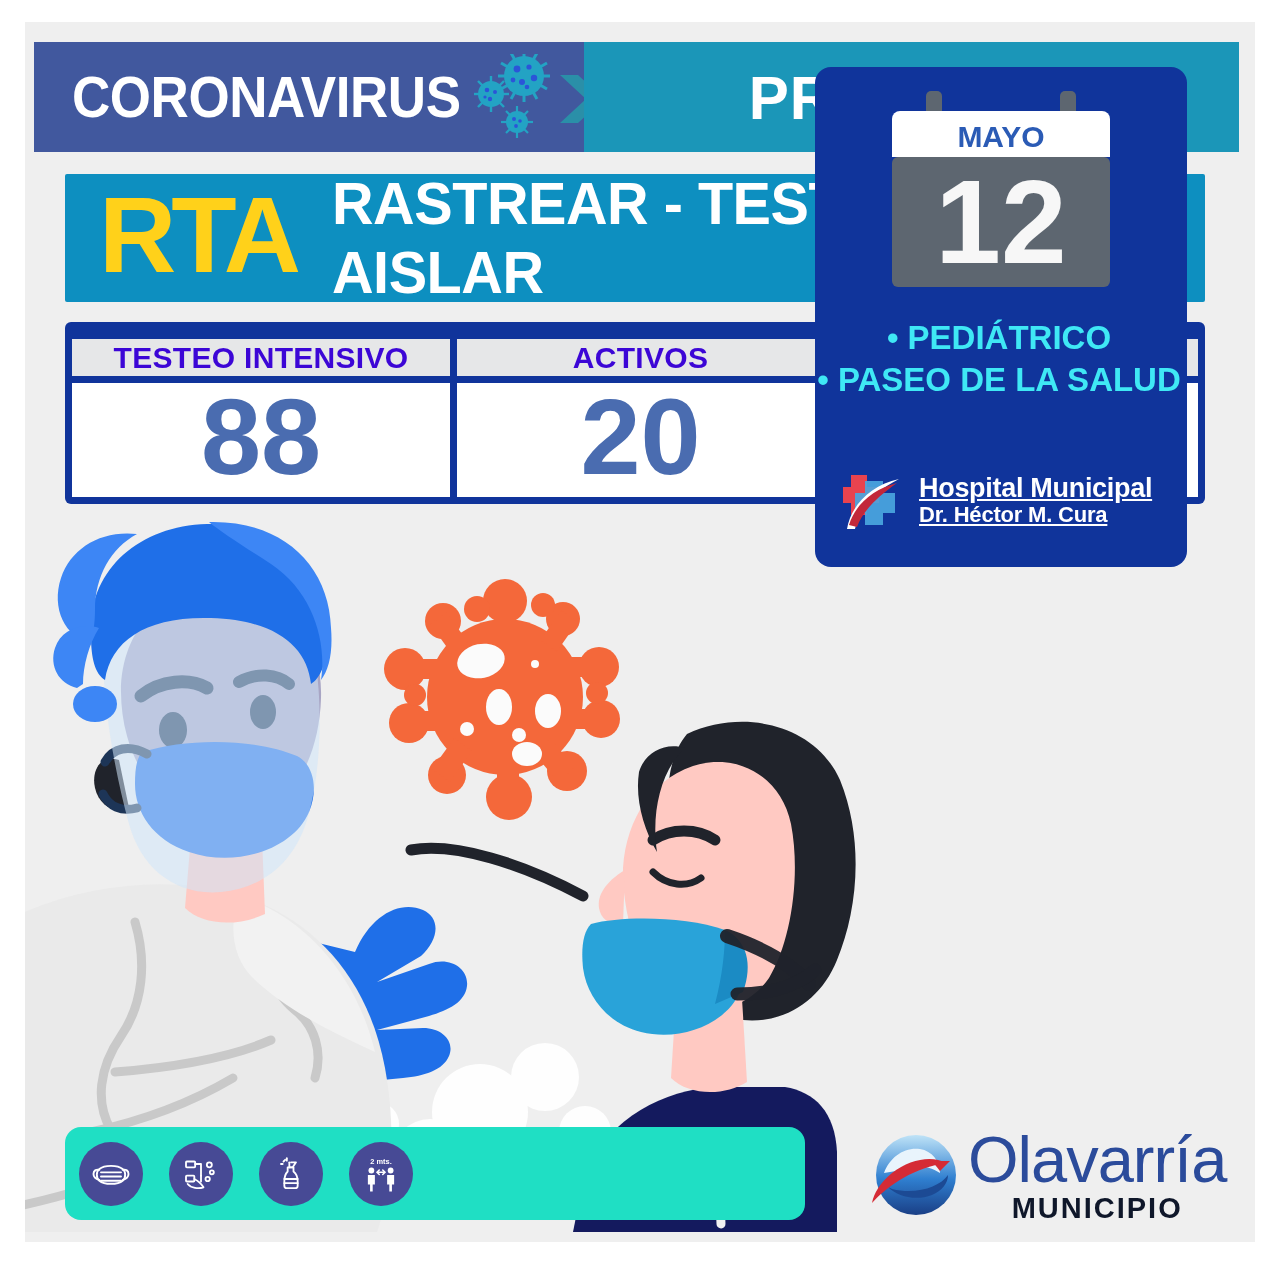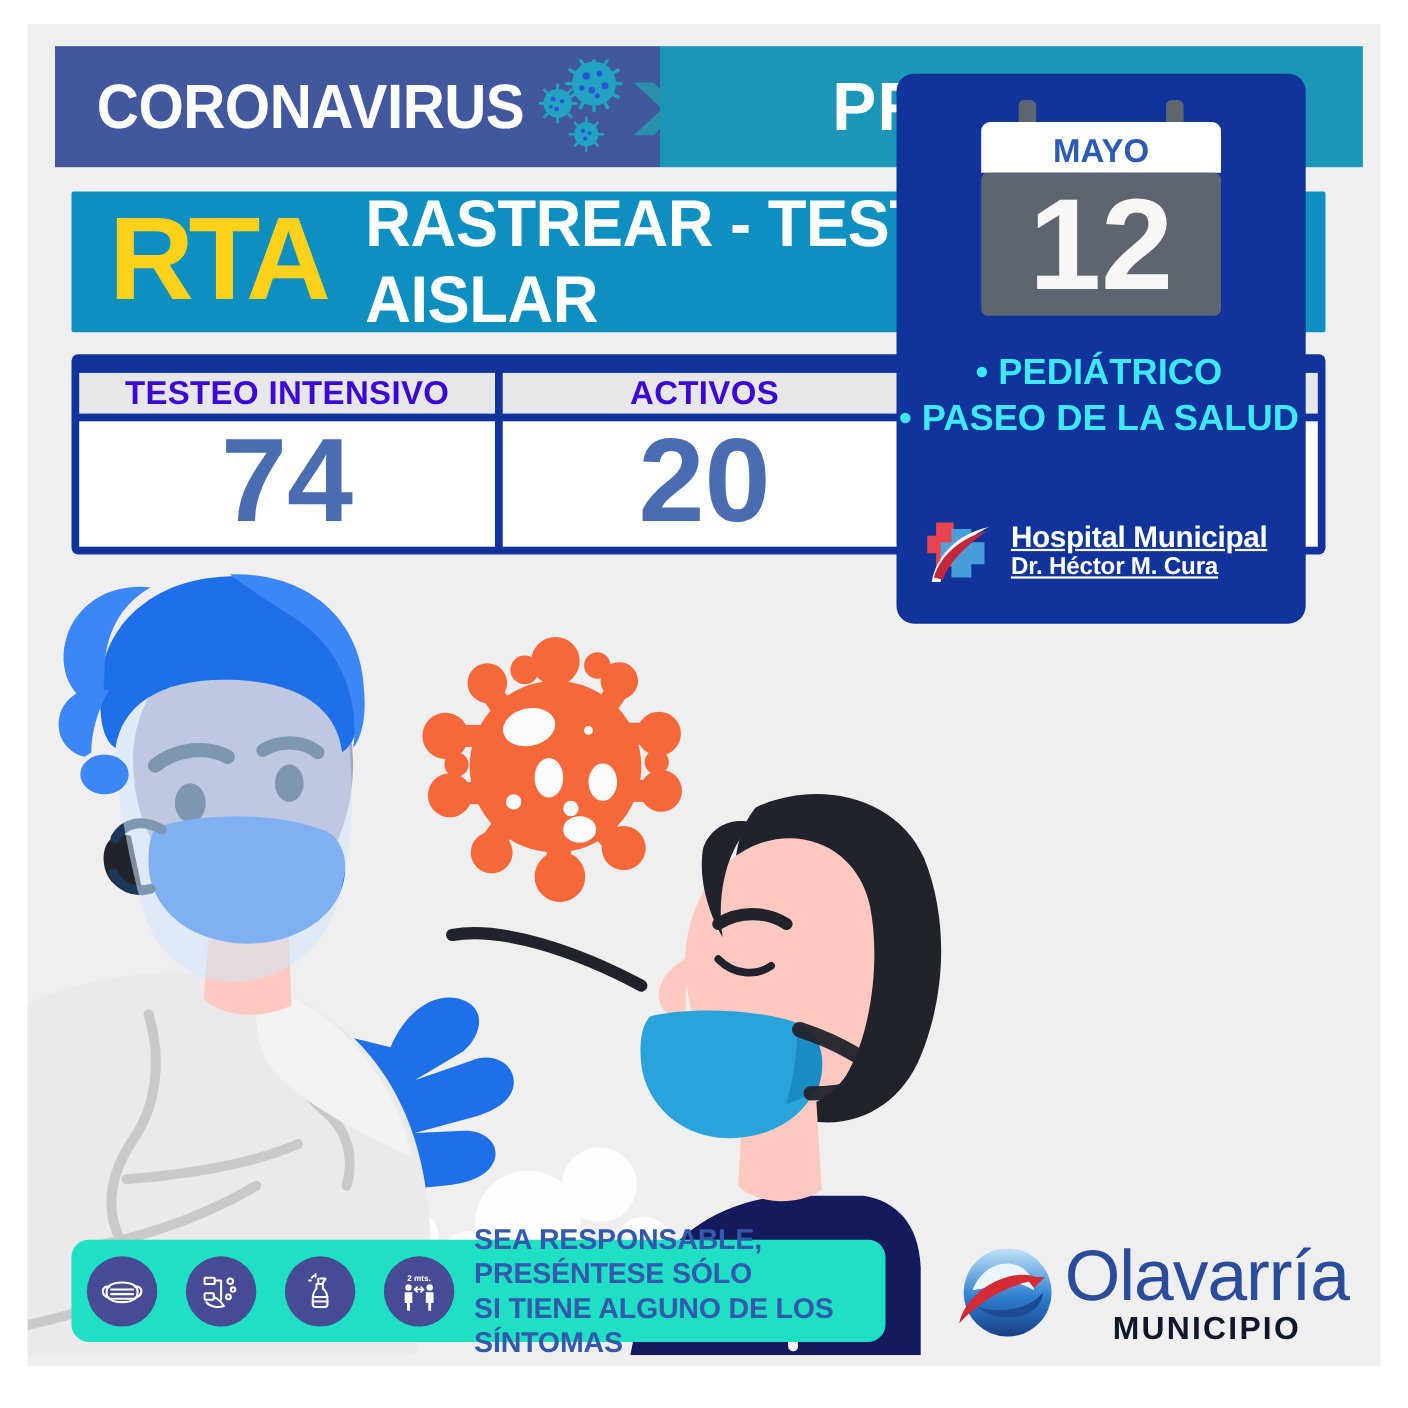--- a/index.html
+++ b/index.html
@@ -27,21 +27,20 @@
   .header{
     position:absolute;left:9px;top:20px;
     width:1205px;height:110px;
     display:flex;
   }
   .hdr-left{
     width:550px;height:110px;
     background:#41589e;
     display:flex;align-items:center;
     position:relative;
-    margin-left:16px;
   }
   .hdr-title{
     color:#ffffff;
     font-size:57px;
     font-weight:bold;
     letter-spacing:-0.5px;
     margin-left:38px;
     font-family:"Liberation Sans", sans-serif;
     transform:scaleX(0.93);
     transform-origin:left center;
@@ -274,21 +273,21 @@
     </div>
 
     <div class="rta-bar">
       <div class="rta-logo">RTA</div>
       <div class="rta-text">RASTREAR - TESTEAR - AISLAR</div>
     </div>
 
     <div class="stats">
       <div class="stat-col wide">
         <div class="stat-label">TESTEO INTENSIVO</div>
-        <div class="stat-value">74</div>
+        <div class="stat-value">88</div>
       </div>
       <div class="stat-col">
         <div class="stat-label">ACTIVOS</div>
         <div class="stat-value">20</div>
       </div>
       <div class="stat-col">
         <div class="stat-label">NEGATIVOS</div>
         <div class="stat-value">68</div>
       </div>
     </div>
@@ -514,24 +513,20 @@
               <path d="M31 25 h8 v11 h-2.5 v8 h-3 v-8 h-2.5 z"></path>
             </g>
             <g stroke="#ffffff" stroke-width="1.8" fill="none" stroke-linecap="round">
               <path d="M20 22 H28"></path>
               <path d="M22 19.5 L19.5 22 L22 24.5"></path>
               <path d="M26 19.5 L28.5 22 L26 24.5"></path>
             </g>
           </svg>
         </div>
       </div>
-      <div class="prev-text">
-        <div>SEA RESPONSABLE, PRESÉNTESE SÓLO</div>
-        <div>SI TIENE ALGUNO DE LOS SÍNTOMAS</div>
-      </div>
     </div>
 
     <div class="olav">
       <svg class="olav-mark" viewBox="0 0 92 92">
         <defs>
           <linearGradient id="og1" x1="0" y1="0" x2="0" y2="1">
             <stop offset="0%" stop-color="#bfe3f7"></stop>
               <stop offset="55%" stop-color="#2f7fd0"></stop>
             <stop offset="100%" stop-color="#1a3f86"></stop>
           </linearGradient>

